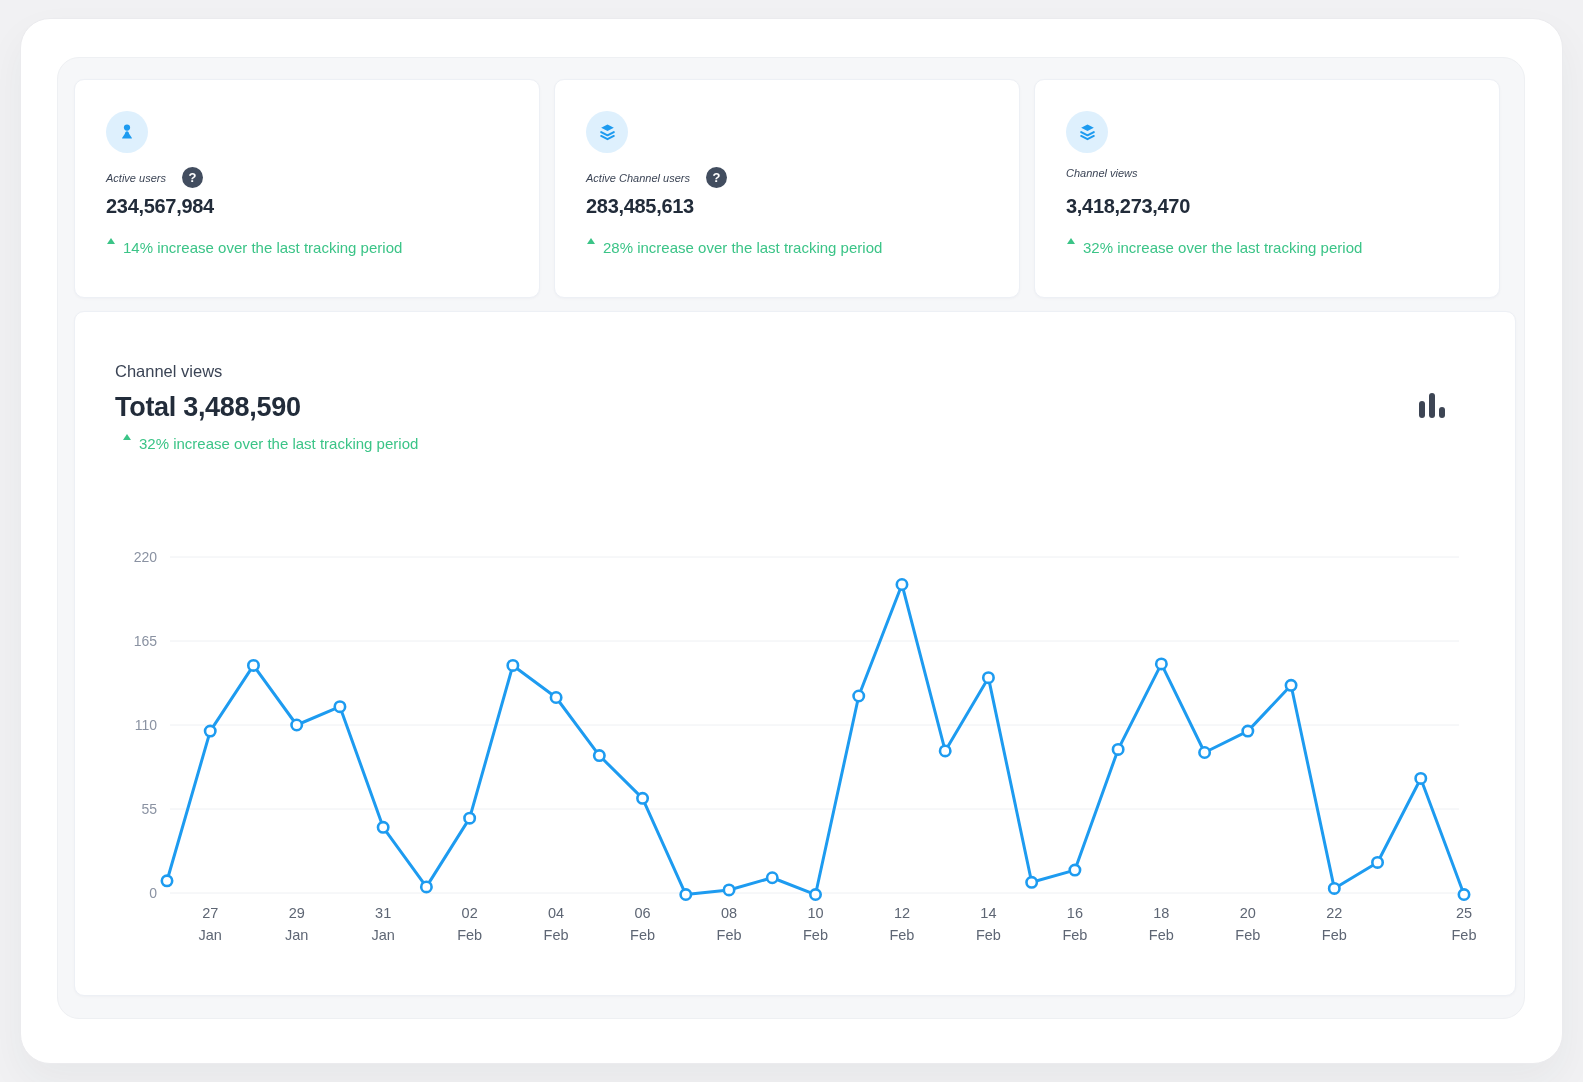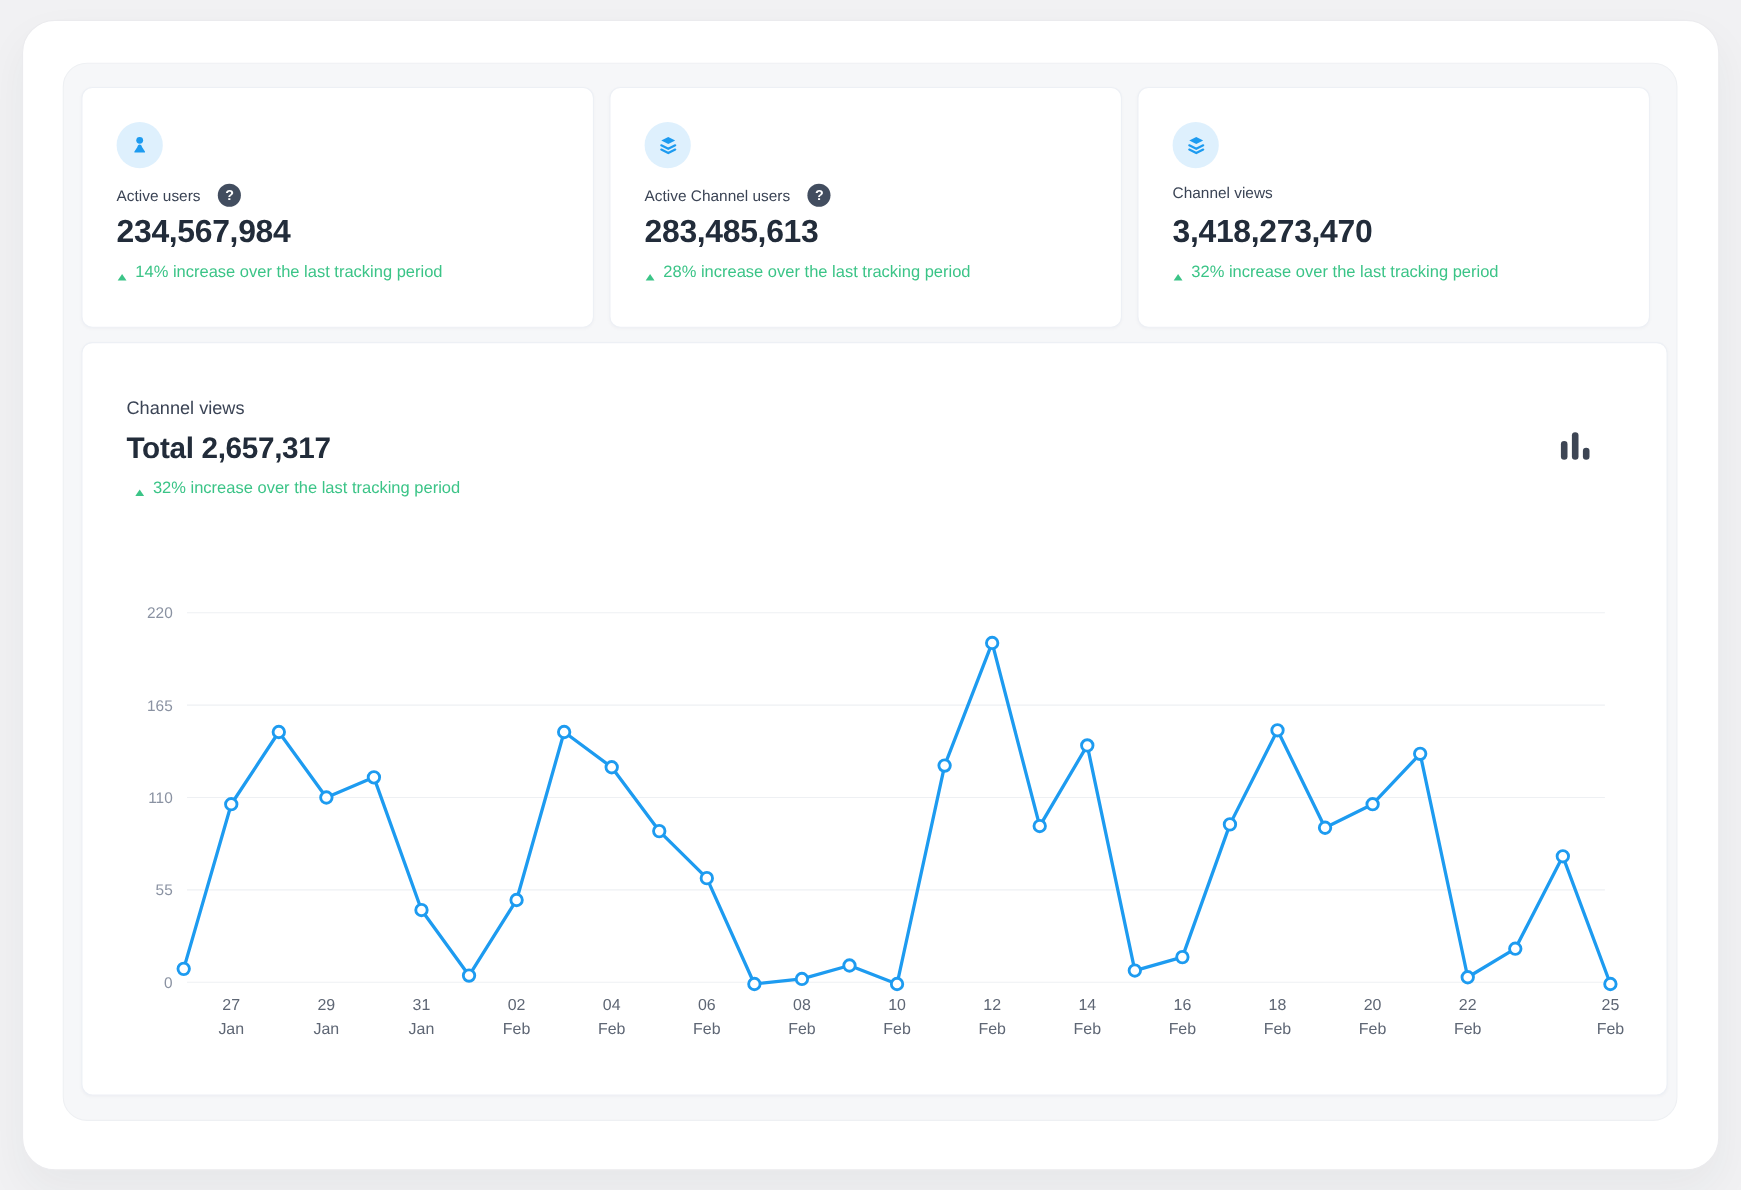--- a/index.html
+++ b/index.html
@@ -24,31 +24,31 @@
   }
   .stat-card{top:21px;width:464px;height:217px;}
   .stat-card.c0{left:16px}
   .stat-card.c1{left:496px}
   .stat-card.c2{left:976px}
   .icon-circle{
     position:absolute;left:31px;top:31px;width:42px;height:42px;border-radius:50%;
     background:#def0fd;display:flex;align-items:center;justify-content:center;
   }
   .label-row{position:absolute;left:31px;top:87px;display:flex;align-items:center;gap:16px;}
-  .stat-label{font-size:14px;color:#3b4455;}
+  .stat-label{font-size:11px;color:#3b4455;font-style:italic;}
   .help-badge{
     width:21px;height:21px;border-radius:50%;background:#424d5f;color:#ffffff;
     font-size:13px;font-weight:bold;display:flex;align-items:center;justify-content:center;
     cursor:pointer;user-select:none;
   }
   .stat-value{
-    position:absolute;left:31px;top:115px;font-size:29px;font-weight:600;
+    position:absolute;left:31px;top:115px;font-size:20px;font-weight:600;
     color:#222c3a;letter-spacing:-0.3px;
   }
-  .trend-row{display:flex;align-items:flex-end;font-size:15px;color:#3bc487;position:absolute;}
+  .trend-row{display:flex;align-items:flex-start;font-size:15px;color:#3bc487;position:absolute;}
   .stat-card .trend-row{left:32px;top:159px;}
   .tri{
     width:0;height:0;border-left:4.5px solid transparent;border-right:4.5px solid transparent;
     border-bottom:6px solid #3bc487;margin-right:8px;position:relative;top:-1px;flex:none;
   }
   .chart-card{left:16px;top:253px;width:1440px;height:683px;}
   .chart-label{position:absolute;left:40px;top:50px;font-size:16.5px;color:#3b4455;}
   .chart-total{position:absolute;left:40px;top:80px;font-size:27px;font-weight:600;color:#222c3a;letter-spacing:-0.3px;}
   .chart-card .trend-row{left:48px;top:123px;}
   .bar-icon{
@@ -183,21 +183,21 @@
             <circle cx="1086.3666666666668" cy="351.9090909090909" r="5.2" class="pt" stroke="#1d9bf0"></circle>
             <circle cx="1129.6" cy="440.4909090909091" r="5.2" class="pt" stroke="#1d9bf0"></circle>
             <circle cx="1172.8333333333333" cy="419.1090909090909" r="5.2" class="pt" stroke="#1d9bf0"></circle>
             <circle cx="1216.0666666666666" cy="373.29090909090905" r="5.2" class="pt" stroke="#1d9bf0"></circle>
             <circle cx="1259.3" cy="576.4181818181818" r="5.2" class="pt" stroke="#1d9bf0"></circle>
             <circle cx="1302.5333333333333" cy="550.4545454545455" r="5.2" class="pt" stroke="#1d9bf0"></circle>
             <circle cx="1345.7666666666667" cy="466.45454545454544" r="5.2" class="pt" stroke="#1d9bf0"></circle>
             <circle cx="1389" cy="582.5272727272727" r="5.2" class="pt" stroke="#1d9bf0"></circle>
           </svg>
         <div class="chart-label">Channel views</div>
-        <div class="chart-total">Total 2,657,317</div>
+        <div class="chart-total">Total 3,488,590</div>
         <div class="trend-row">
           <span class="tri"></span>
           <span>32% increase over the last tracking period</span>
         </div>
         <div class="bar-icon">
             <i></i>
             <i></i>
             <i></i>
           </div>
       </div>

